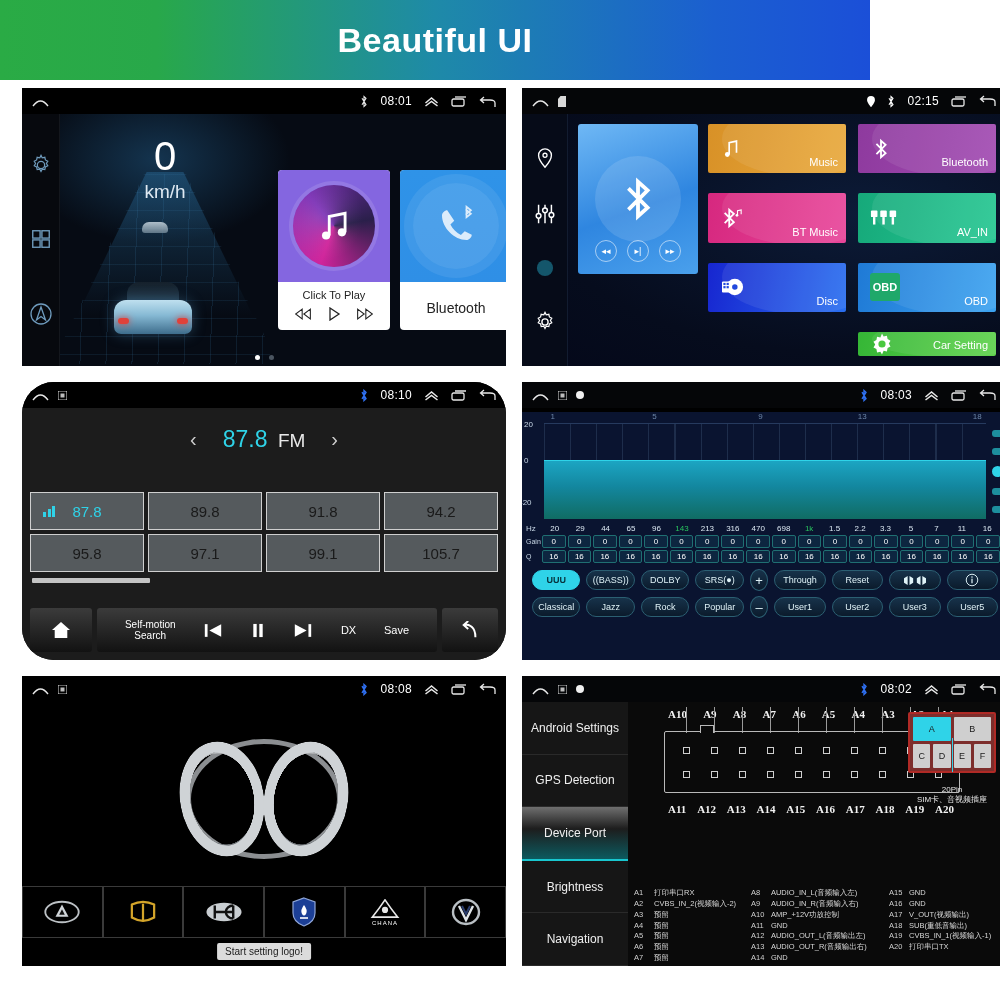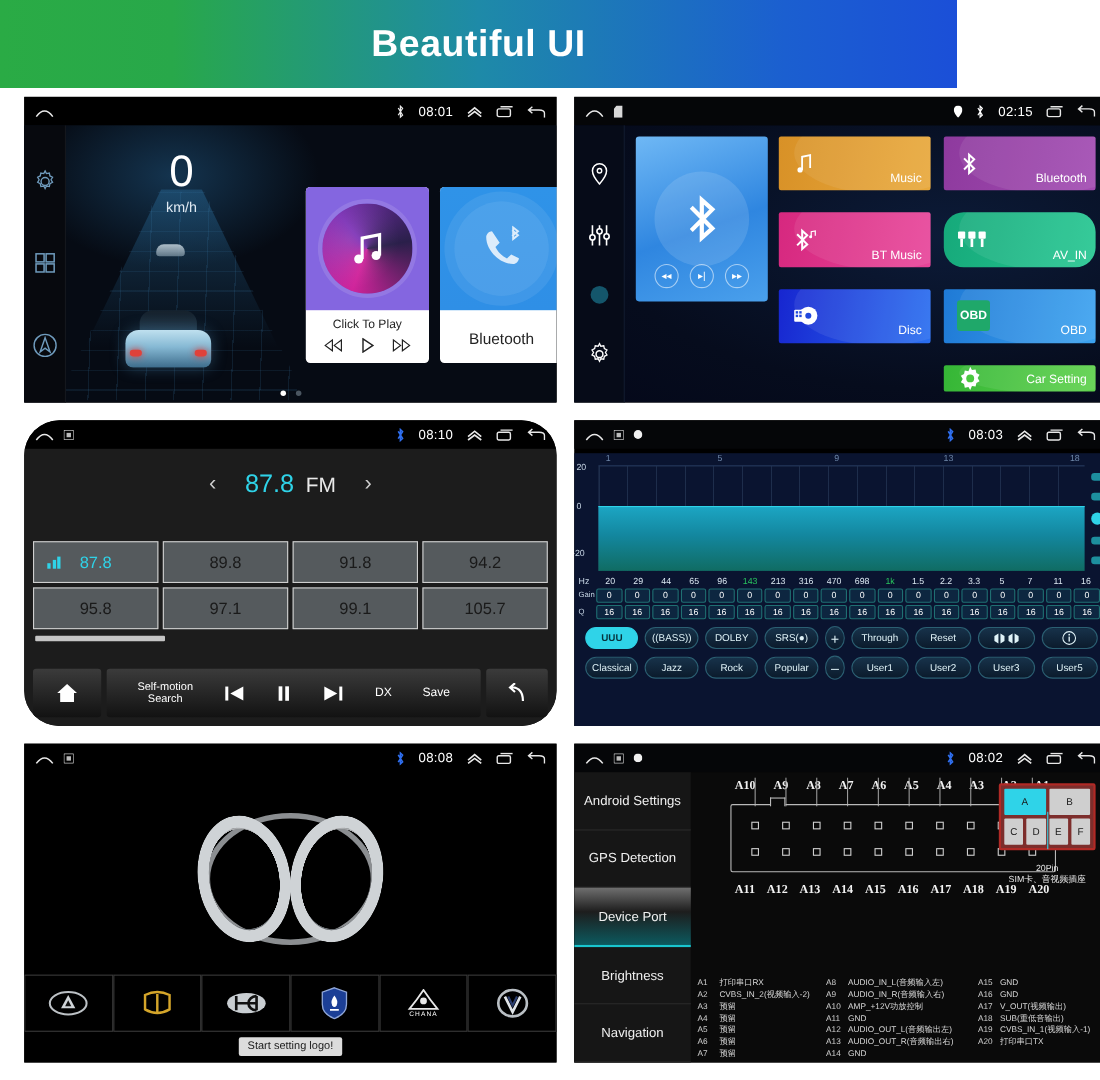--- a/index.html
+++ b/index.html
@@ -60,21 +60,21 @@
      clip-path: polygon(42% 0%, 58% 0%, 100% 100%, 0% 100%);
   }
   .road-grid { position:absolute; left:0; top:60px; width:100%; height:190px;
      background-image:
        repeating-linear-gradient(92deg, rgba(60,130,180,.16) 0 1px, transparent 1px 26px),
        repeating-linear-gradient(180deg, rgba(60,130,180,.13) 0 1px, transparent 1px 18px);
      clip-path: polygon(40% 0%, 60% 0%, 104% 100%, -4% 100%);
   }
   .speed { position:absolute; left:38px; top:22px; width:210px; text-align:center; z-index:3; }
   .speed-val { color:#fff; font-size:40px; line-height:1; font-weight:300; }
-  .speed-unit { color:#dfe9f2; font-size:13px; margin-top:5px; }
+  .speed-unit { color:#dfe9f2; font-size:19px; margin-top:5px; }
   .car-far { position:absolute; left:120px; top:108px; width:26px; height:11px; z-index:3;
      background:linear-gradient(180deg,#c9d7e0,#6d8494); border-radius:7px 7px 3px 3px; opacity:.85;}
   .car-near { position:absolute; left:92px; top:168px; width:78px; height:52px; z-index:3; }
   .car-body { position:absolute; left:0; bottom:0; width:78px; height:34px;
      background:linear-gradient(180deg,#bfe0ef 0%, #86b9d4 45%, #3e6d8c 100%);
      border-radius:12px 12px 7px 7px; box-shadow:0 0 14px rgba(90,170,220,.35); }
   .car-roof { position:absolute; left:13px; top:0; width:52px; height:24px;
      background:linear-gradient(180deg,#15212c,#23384a); border-radius:12px 12px 4px 4px; }
   .car-lamp { position:absolute; bottom:10px; width:11px; height:6px; border-radius:3px;
      background:#e0413a; box-shadow:0 0 7px #e0413a; }
@@ -122,21 +122,21 @@
   .tiles { flex:1; display:grid; grid-template-columns:repeat(2,1fr); grid-template-rows:repeat(3,1fr);
      gap:20px 12px; }
   .tile { position:relative; border-radius:2px; overflow:hidden; display:flex; align-items:center; }
   .tile:after { content:""; position:absolute; right:-25%; top:-45%; width:115%; height:150%;
      border-radius:50%; background:rgba(255,255,255,.08); }
   .tile-ico { margin-left:12px; color:#fff; z-index:2; }
   .tile-label { position:absolute; right:8px; bottom:5px; color:#fff; font-size:11px; z-index:2; }
   .t-music { background:linear-gradient(100deg,#d89127,#e9a93c); }
   .t-bluetooth { background:linear-gradient(100deg,#8e3a9e,#a24bb2); }
   .t-btmusic { background:linear-gradient(100deg,#d6287f,#e8469a); }
-  .t-avin { background:linear-gradient(100deg,#16a97a,#25c792);border-radius:18px; }
+  .t-avin { background:linear-gradient(100deg,#16a97a,#25c792); }
   .t-disc { background:linear-gradient(100deg,#1726d0,#2a6ff0); }
   .t-obd { background:linear-gradient(100deg,#1f7ad6,#3da3f0); }
   .t-carsetting { background:linear-gradient(100deg,#35b636,#5fd24c); }
   .obd-badge { width:30px; height:28px; border-radius:3px; background:#1fa86a; color:#fff;
      font-size:11px; font-weight:bold; display:flex; align-items:center; justify-content:center; margin-left:12px; z-index:2; }
 
   
   .radio-body { position:relative; height:252px; background:#1c1c1c; }
   .freq-row { display:flex; align-items:center; justify-content:center; gap:26px; height:62px; }
   .freq-val { color:#2fd3e8; font-size:23px; }

